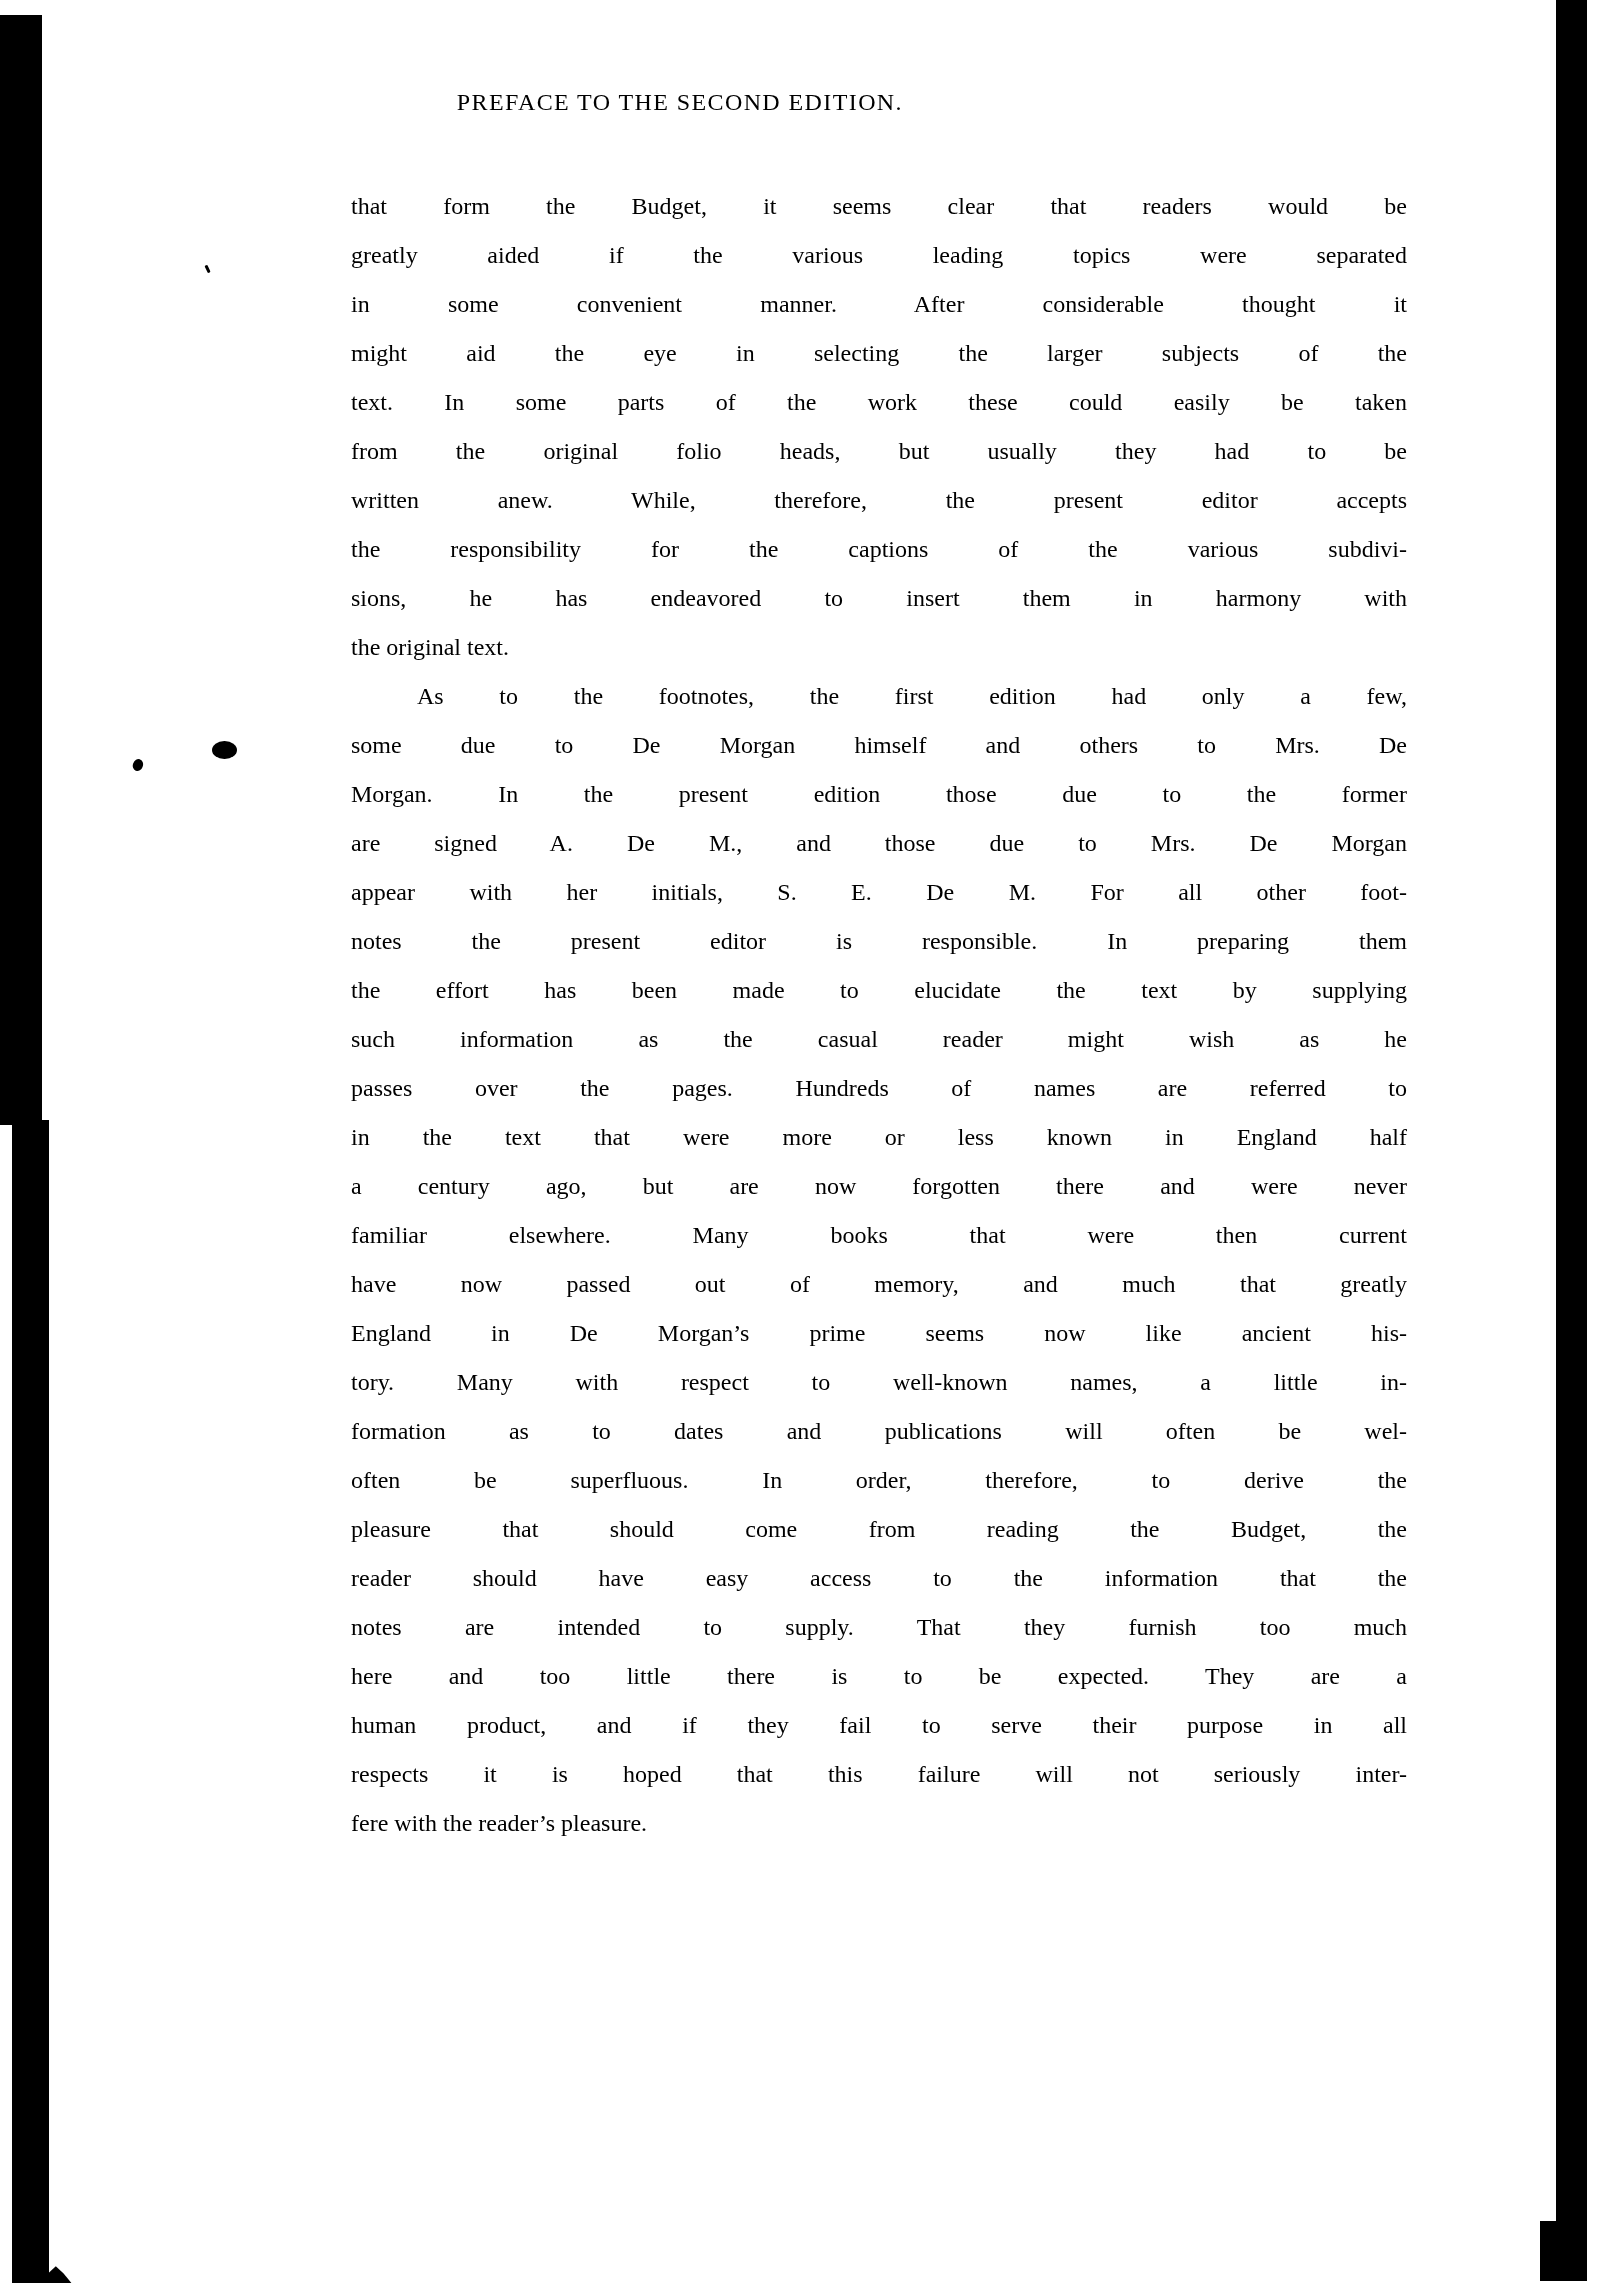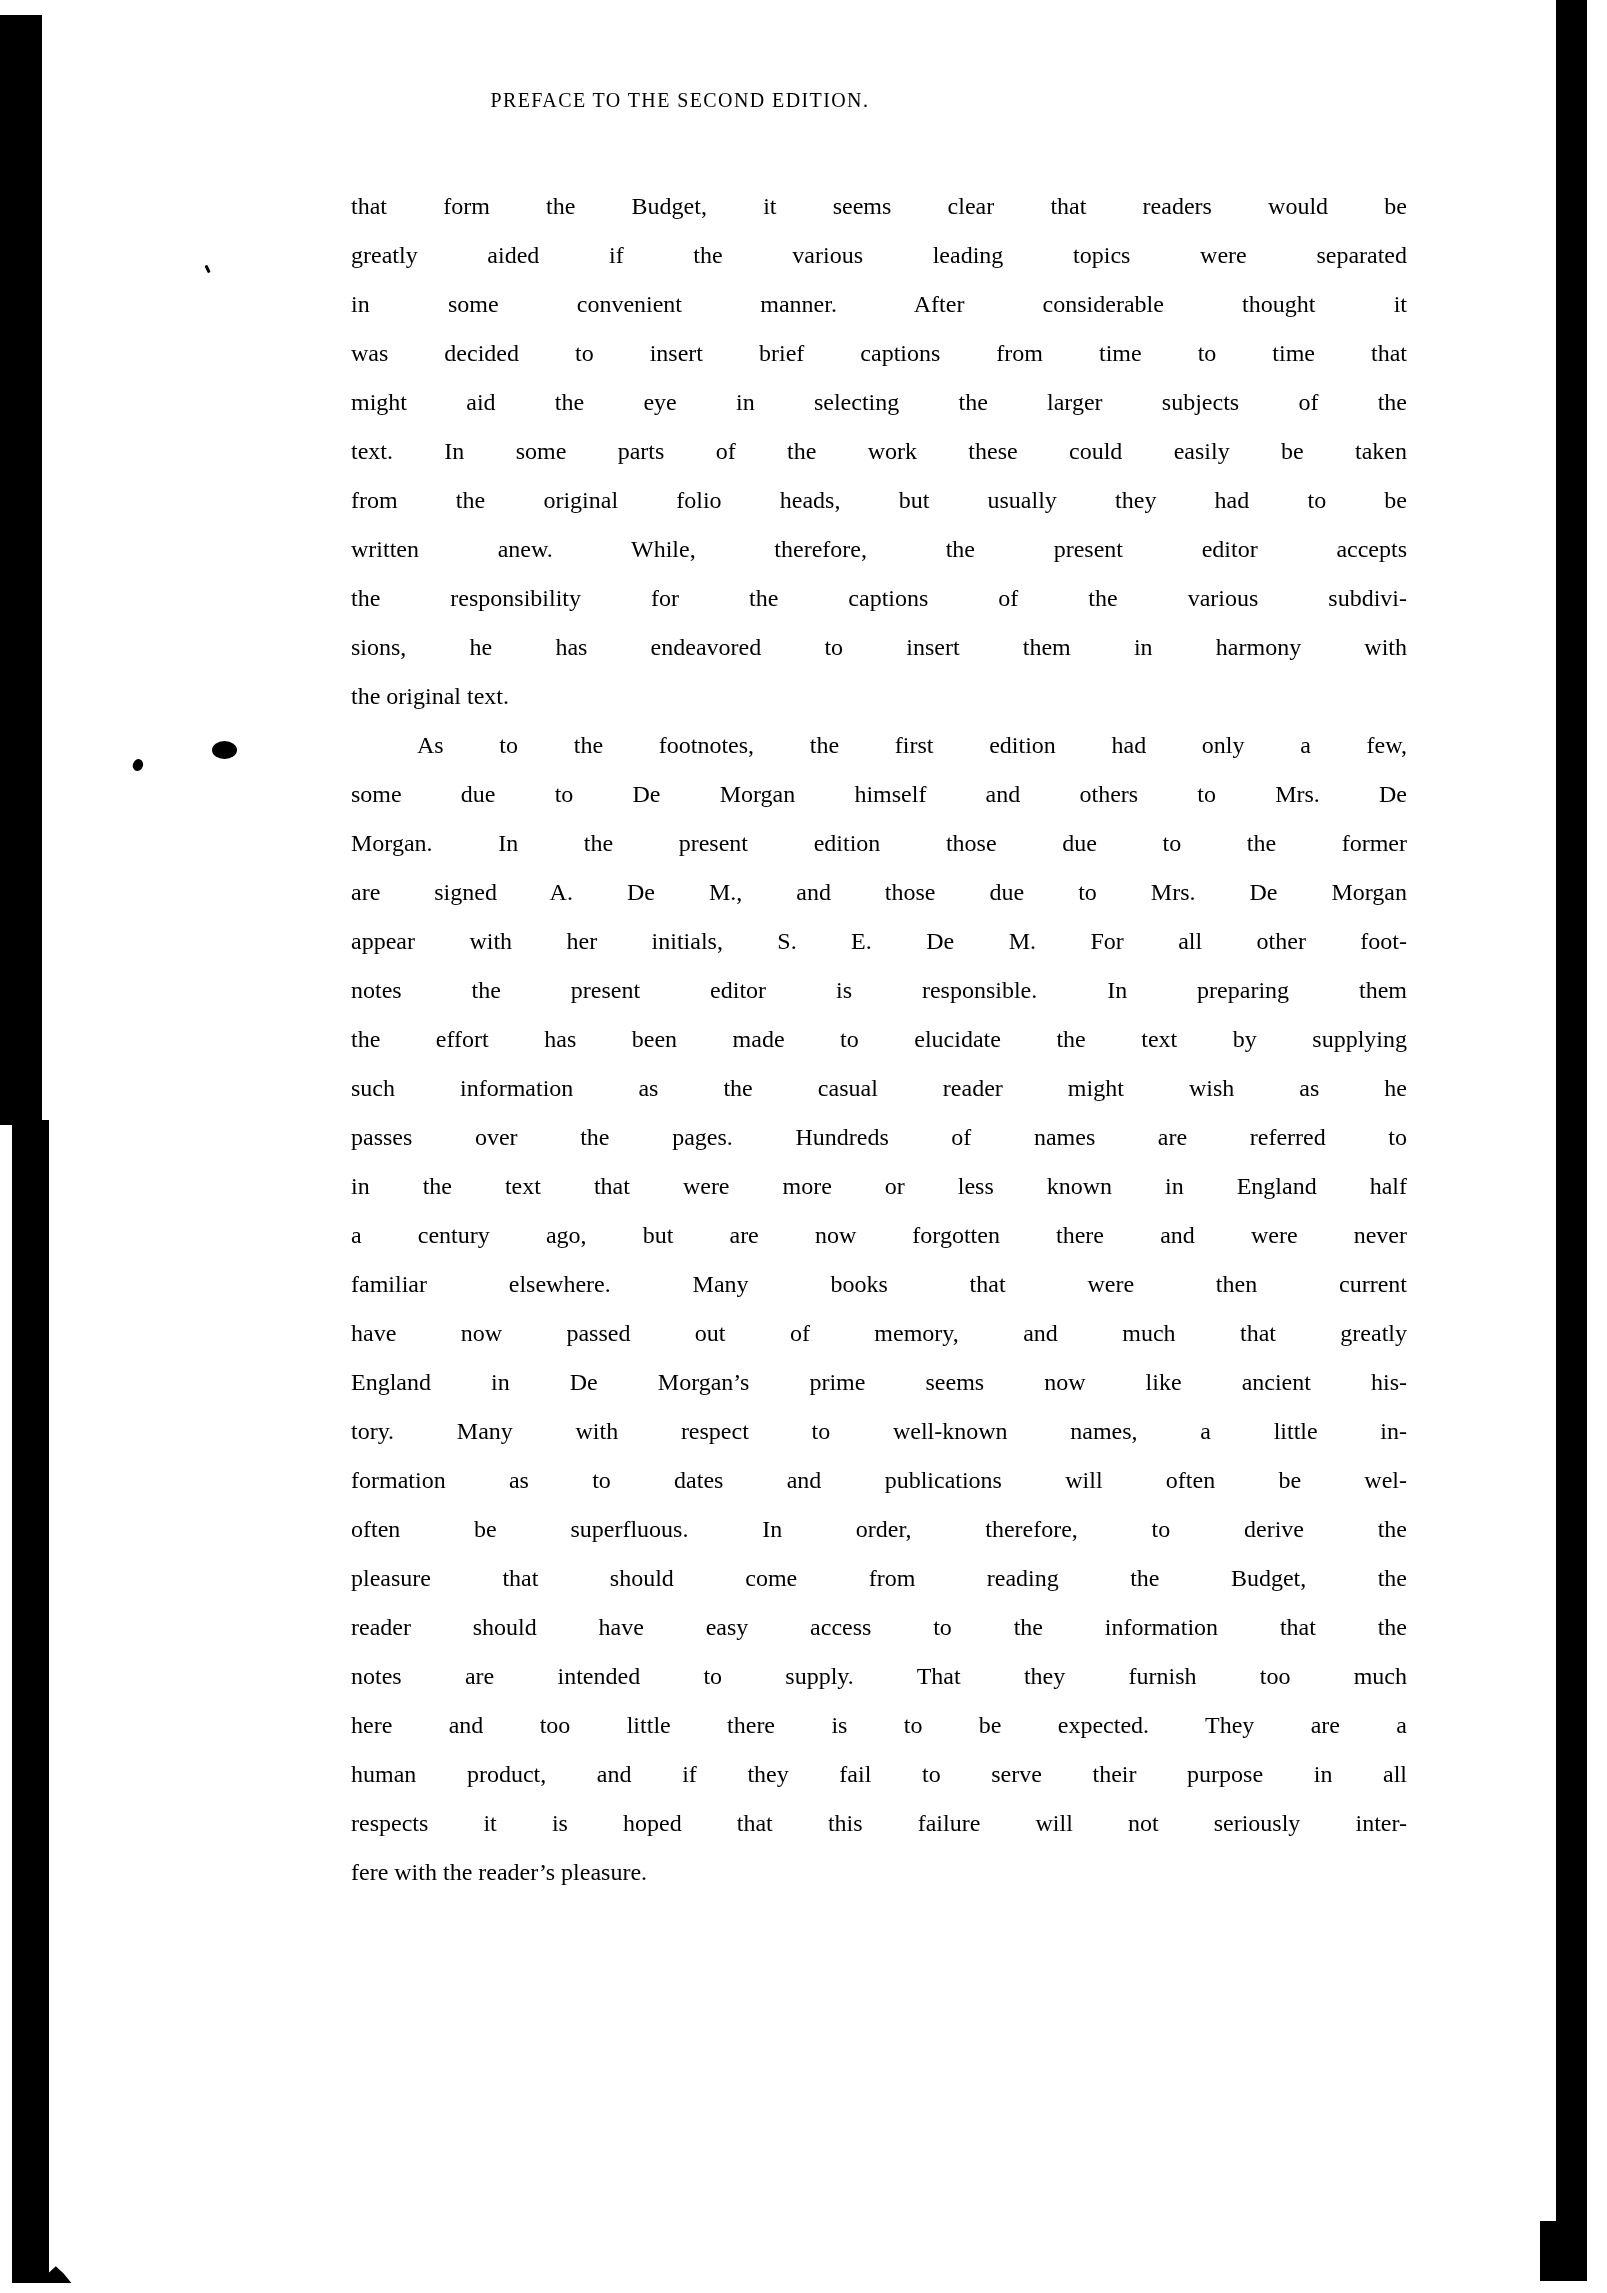--- a/index.html
+++ b/index.html
@@ -33,21 +33,21 @@
     #speck-a { left: 133px; top: 759px; width: 9.7px; height: 11.6px; transform: rotate(20deg); }
     #speck-b { left: 212px; top: 741px; width: 25px; height: 18.3px; }
     #speck-c { left: 206px; top: 265px; width: 2.9px; height: 7.7px; border-radius: 1px; transform: rotate(-25deg); }
 
     .running-head {
       position: absolute;
       left: 0;
       width: 1327px;
       top: 89px;
       text-align: center;
-      font-size: 20px;
+      font-size: 24px;
       letter-spacing: 1.4px;
       font-weight: normal;
     }
     .running-head span {
       position: relative;
       left: 16.4px;
     }
 
     .body-text {
       position: absolute;
@@ -87,21 +87,20 @@
 
 <div class="running-head">
   <span>PREFACE TO THE SECOND EDITION.</span>
 </div>
 
 <div class="body-text" id="body-text">
     <div>
       <span class="line">that form the Budget, it seems clear that readers would be</span>
       <span class="line">greatly aided if the various leading topics were separated</span>
       <span class="line">in some convenient manner.  After considerable thought it</span>
-      <span class="line">was decided to insert brief captions from time to time that</span>
       <span class="line">might aid the eye in selecting the larger subjects of the</span>
       <span class="line">text.  In some parts of the work these could easily be taken</span>
       <span class="line">from the original folio heads, but usually they had to be</span>
       <span class="line">written anew.  While, therefore, the present editor accepts</span>
       <span class="line">the responsibility for the captions of the various subdivi-</span>
       <span class="line">sions, he has endeavored to insert them in harmony with</span>
       <span class="line last">the original text.</span>
     </div>
     <div>
       <span class="line indent">As to the footnotes, the first edition had only a few,</span>

